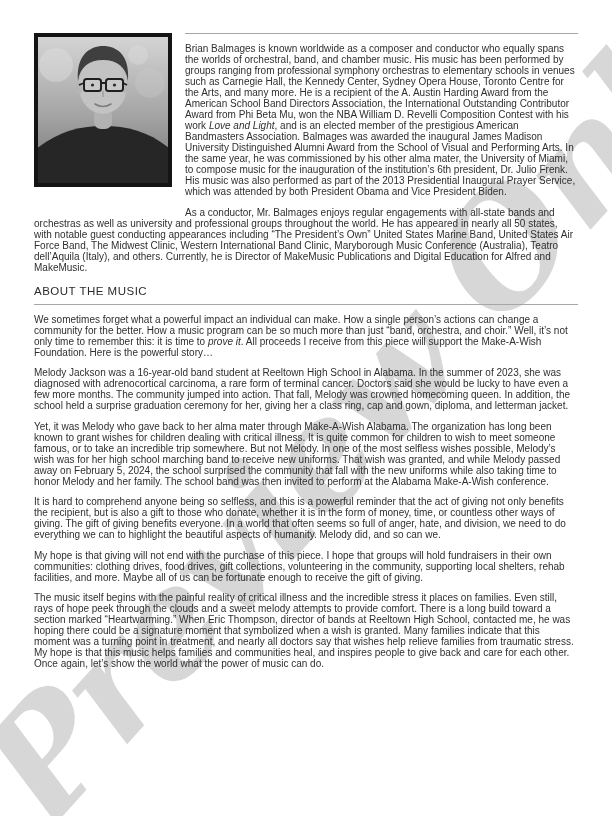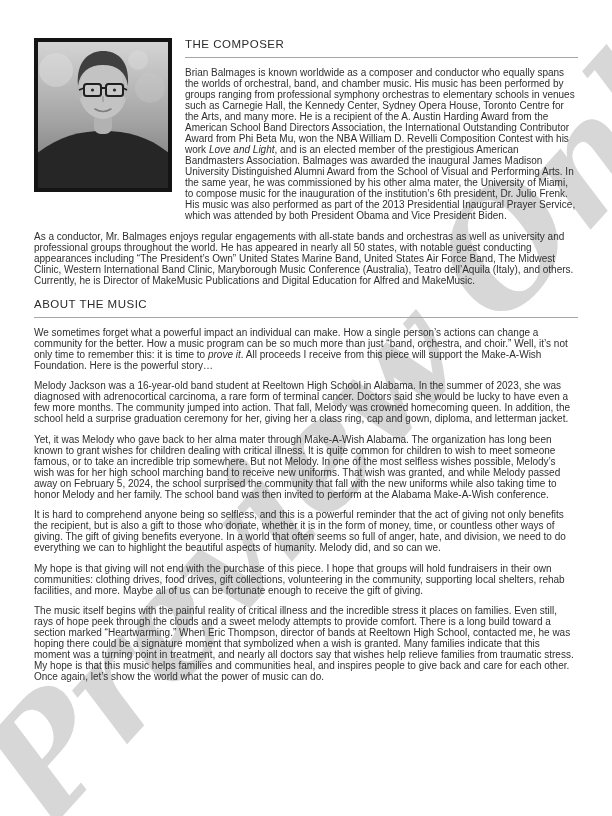--- a/index.html
+++ b/index.html
@@ -97,21 +97,20 @@
           <line x1="63" y1="46" x2="68" y2="46" stroke="#1f1f1f" stroke-width="2"></line>
           <line x1="46" y1="46" x2="41" y2="48" stroke="#1f1f1f" stroke-width="1.6"></line>
           <line x1="85" y1="46" x2="89" y2="48" stroke="#1f1f1f" stroke-width="1.6"></line>
           <circle cx="54.5" cy="48" r="1.6" fill="#2a2a2a"></circle>
           <circle cx="76.5" cy="48" r="1.6" fill="#2a2a2a"></circle>
           <path d="M65,54 L65,60" stroke="#9d9d9d" stroke-width="1.4" fill="none"></path>
           <path d="M57,67 Q65,72 73,67" stroke="#7d7d7d" stroke-width="1.6" fill="none" stroke-linecap="round"></path>
         </svg>
       </figure>
 
-      <h2>THE COMPOSER</h2>
       <div class="rule"></div>
 
       <p><span>Brian Balmages is known worldwide as a composer and conductor who equally spans the worlds of orchestral, band, and chamber music. His music has been performed by groups ranging from professional symphony orchestras to elementary schools in venues such as Carnegie Hall, the Kennedy Center, Sydney Opera House, Toronto Centre for the Arts, and many more. He is a recipient of the A. Austin Harding Award from the American School Band Directors Association, the International Outstanding Contributor Award from Phi Beta Mu, won the NBA William D. Revelli Composition Contest with his work </span><em>Love and Light</em><span>, and is an elected member of the prestigious American Bandmasters Association. Balmages was awarded the inaugural James Madison University Distinguished Alumni Award from the School of Visual and Performing Arts. In the same year, he was commissioned by his other alma mater, the University of Miami, to compose music for the inauguration of the institution’s 6th president, Dr. Julio Frenk. His music was also performed as part of the 2013 Presidential Inaugural Prayer Service, which was attended by both President Obama and Vice President Biden.</span></p>
       <p><span>As a conductor, Mr. Balmages enjoys regular engagements with all-state bands and orchestras as well as university and professional groups throughout the world. He has appeared in nearly all 50 states, with notable guest conducting appearances including “The President’s Own” United States Marine Band, United States Air Force Band, The Midwest Clinic, Western International Band Clinic, Maryborough Music Conference (Australia), Teatro dell’Aquila (Italy), and others. Currently, he is Director of MakeMusic Publications and Digital Education for Alfred and MakeMusic.</span></p>
     </section>
 
     <section class="about">
       <h2>ABOUT THE MUSIC</h2>
       <div class="rule"></div>
 

